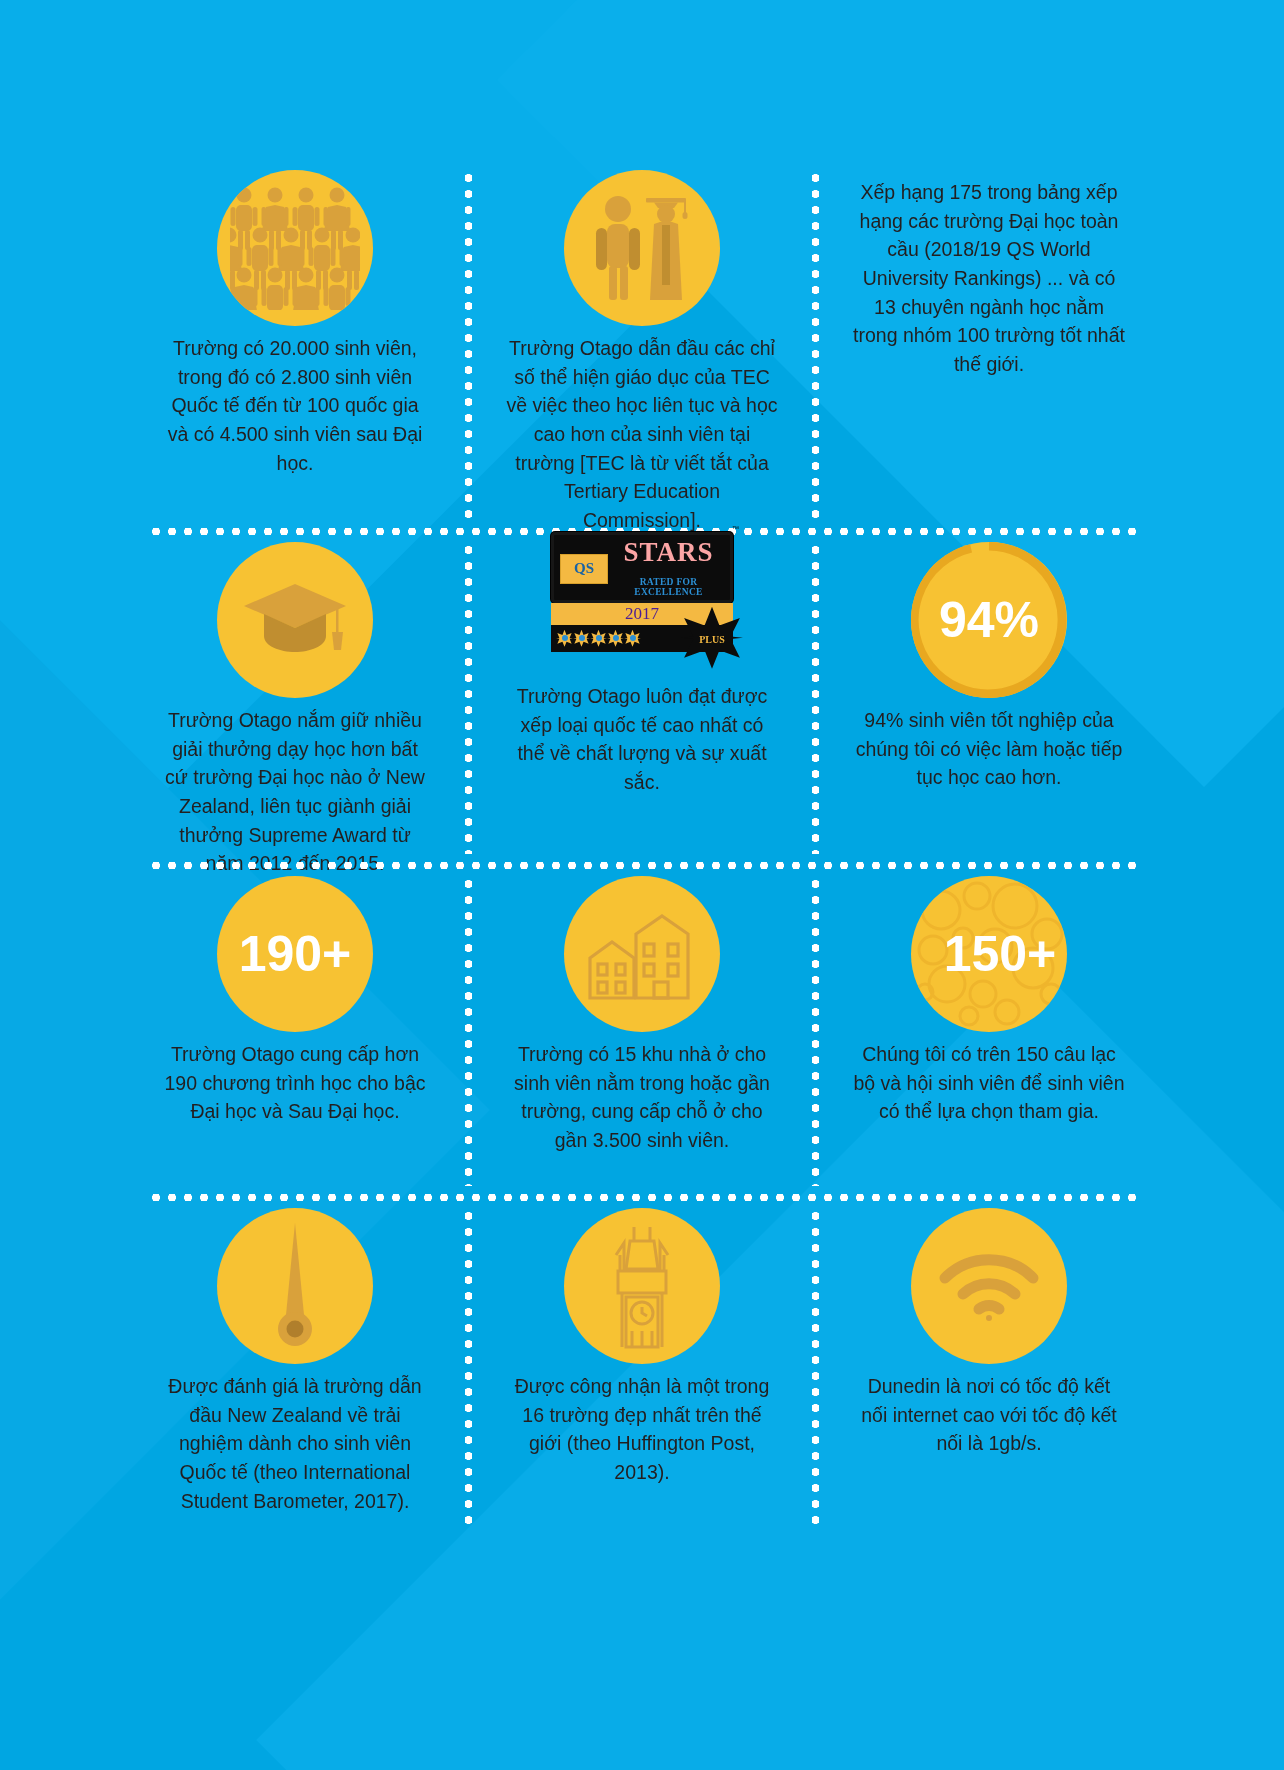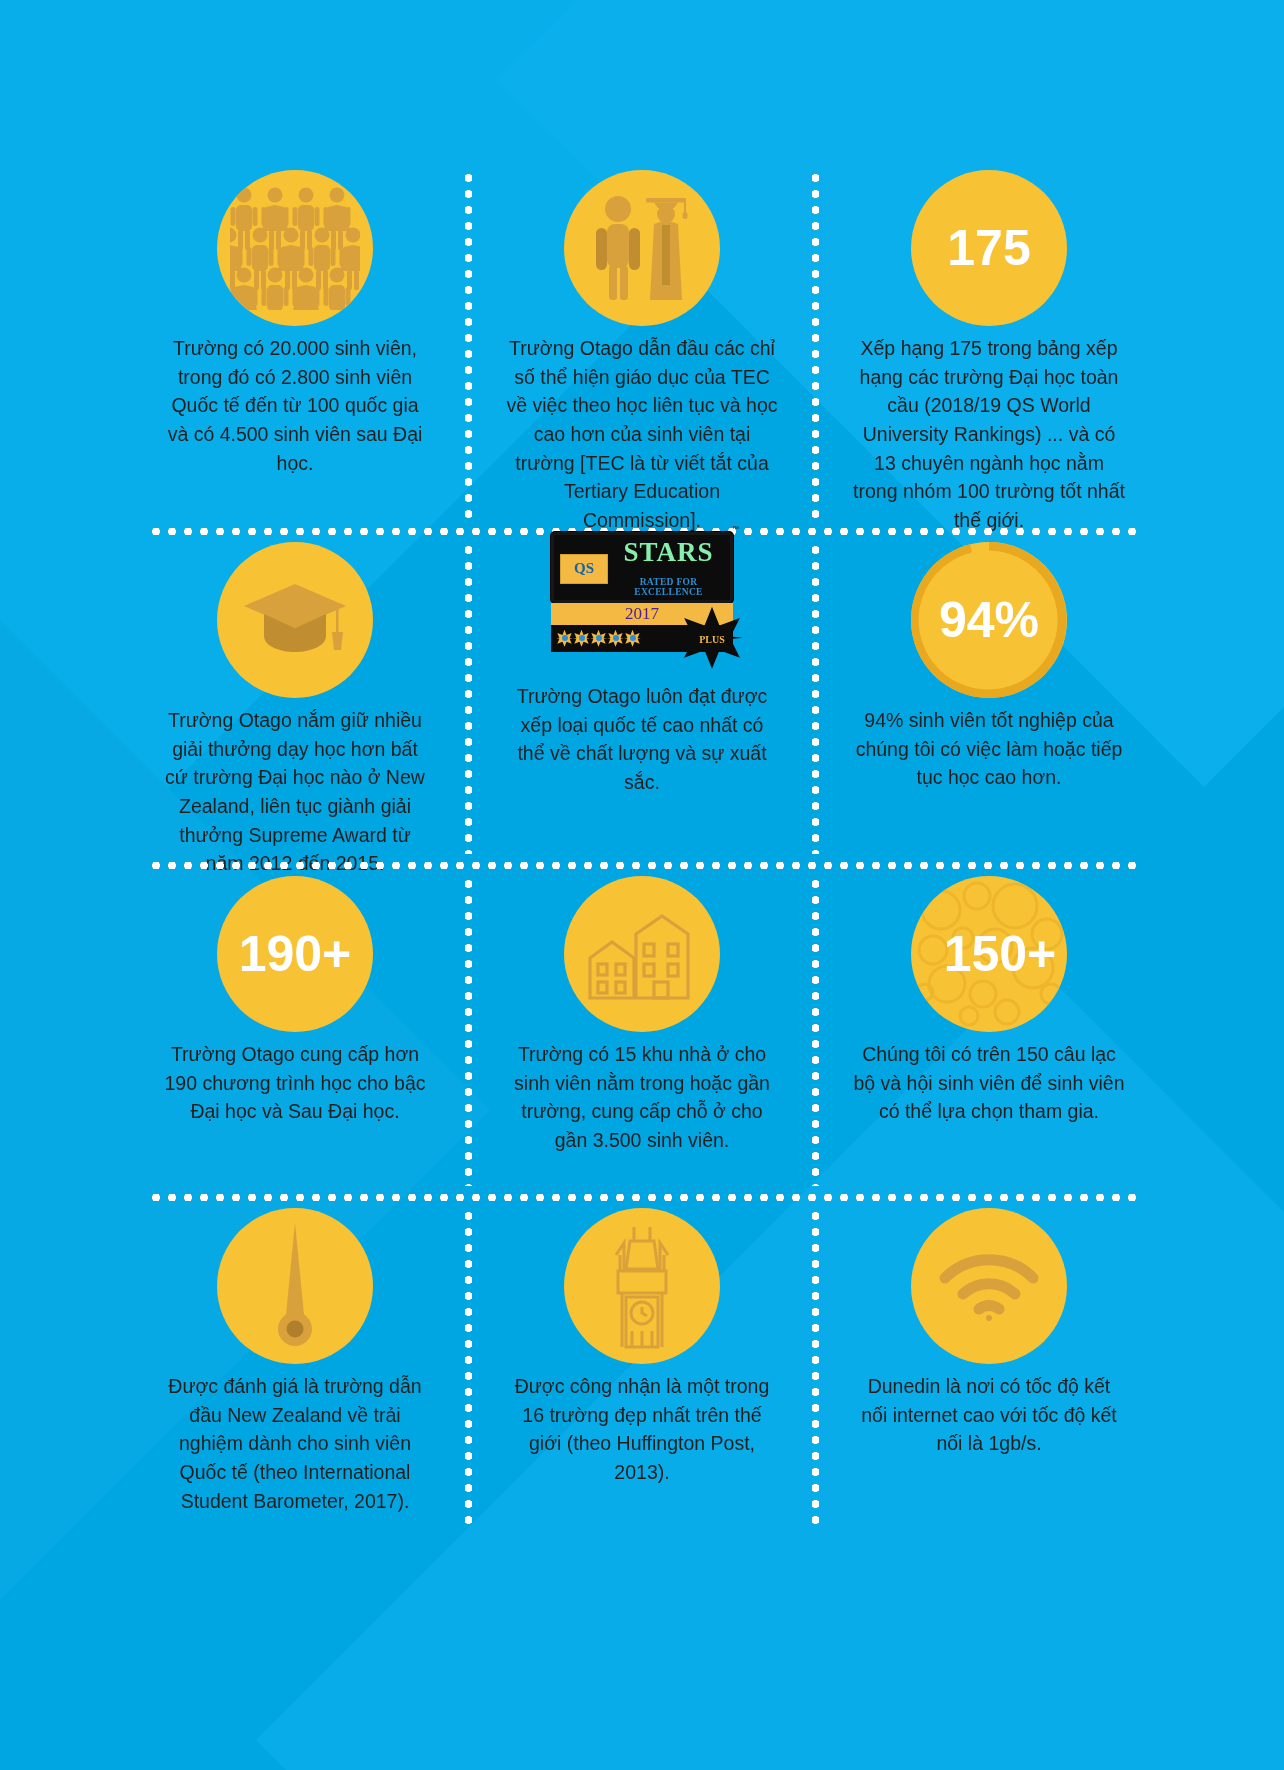--- a/index.html
+++ b/index.html
@@ -92,21 +92,21 @@
   }
   .qs-logo{
     width:48px; height:30px; background:#F4B942;
     display:flex; align-items:center; justify-content:center;
     font-family:"Liberation Serif", serif; font-weight:bold;
     font-size:15px; color:#1763a6; border:1px solid #d79f2a; flex:none;
   }
   .qs-words{ flex:1; }
   .qs-stars-word{
     font-family:"Liberation Serif", serif; font-weight:bold;
-    font-size:27px; line-height:0.95; color:#86efac;
+    font-size:27px; line-height:0.95; color:#fca5a5;
     letter-spacing:1px; text-align:center;
   }
   .qs-rated{
     font-family:"Liberation Serif", serif; font-weight:bold;
     font-size:9.5px; color:#2b8fd4; letter-spacing:0.3px;
     text-align:center; margin-top:11px;
   }
   .qs-year{
     background:#F4B942; height:22px; position:relative;
     display:flex; align-items:center; justify-content:center;
@@ -283,23 +283,20 @@
         </svg>
       </div>
       <div class="cap">Trường Otago dẫn đầu các chỉ số thể hiện giáo dục của TEC về việc theo học liên tục và học cao hơn của sinh viên tại trường [TEC là từ viết tắt của Tertiary Education Commission].</div>
     </div>
 
     <div class="gap">
         <div class="vdots"></div>
       </div>
 
     <div class="cell">
-      <div class="circle">
-        <span class="bignum">175</span>
-      </div>
       <div class="cap">Xếp hạng 175 trong bảng xếp hạng các trường Đại học toàn cầu (2018/19 QS World University Rankings) ... và có 13 chuyên ngành học nằm trong nhóm 100 trường tốt nhất thế giới.</div>
     </div>
   </div>
 
   <div style="position:relative;height:22px;">
     <div class="hdots" style="top:8px;"></div>
   </div>
 
   <div class="row" style="height:312px;">
     <div class="cell">

